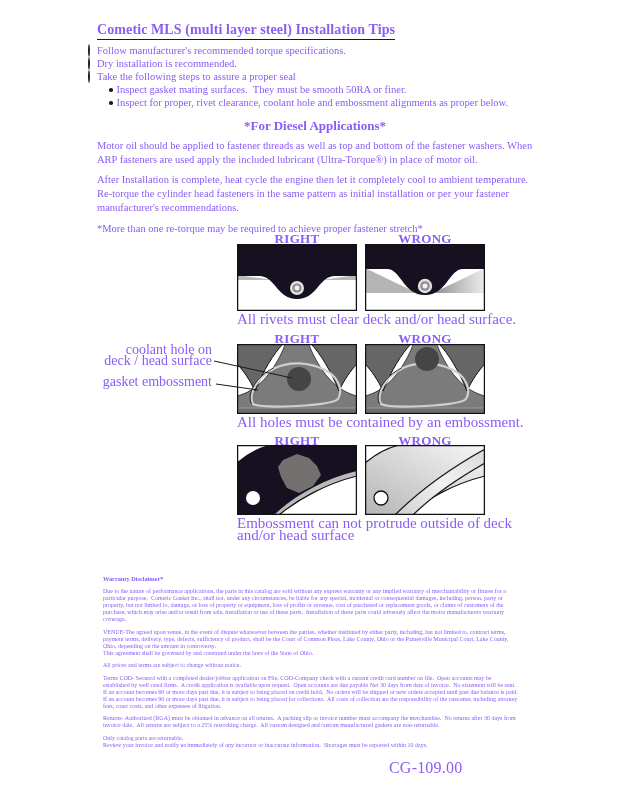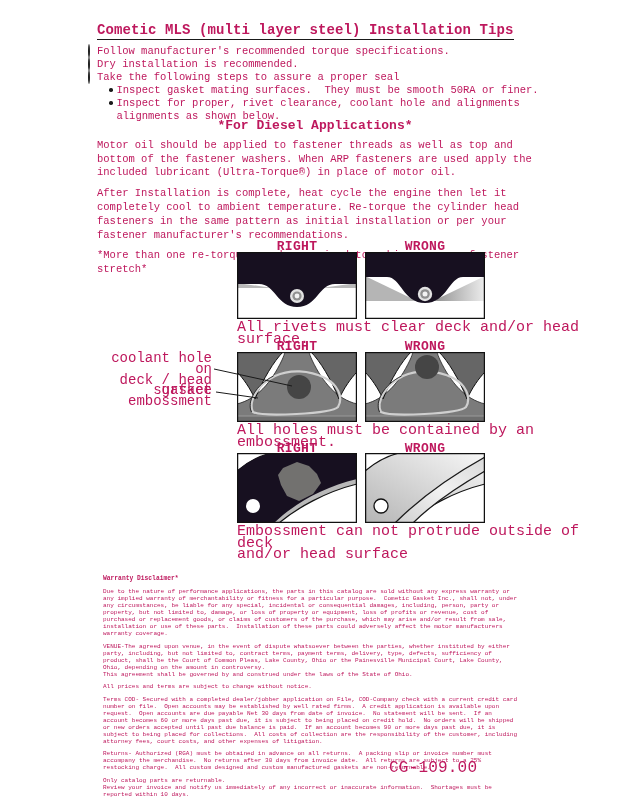--- a/index.html
+++ b/index.html
@@ -1,35 +1,35 @@
 <!DOCTYPE html>
 <html><head>
 <meta charset="utf-8">
 <style>
   html,body{margin:0;padding:0;background:#ffffff;}
   .page{position:relative;width:618px;height:800px;background:#fff;overflow:hidden;
-        font-family:Liberation Mono, monospace;color:#be185d;}
+        font-family:Liberation Serif, serif;color:#8b5cf6;}
 
   .title{position:absolute;left:97px;top:22px;font-size:14px;font-weight:bold;
          letter-spacing:.1px;border-bottom:1.6px solid #1a1a1a;padding-bottom:1px;}
 
   .tips{position:absolute;left:88px;top:45px;width:452px;font-size:10.5px;line-height:12.9px;}
   .bullet-row{display:flex;}
   .marker-col{width:9px;flex:0 0 9px;}
   .o-circle{width:4px;height:4px;border:1px solid #222;border-radius:50%;margin-top:4px;}
   .sub-row{display:flex;padding-left:21px;}
   .dot{width:3.5px;height:3.5px;background:#1a1a1a;border-radius:50%;margin-top:4.5px;
        margin-right:4px;flex:0 0 3.5px;}
   .tip-text{white-space:pre-wrap;}
 
   .diesel{position:absolute;left:97px;top:119px;width:436px;font-size:10.5px;line-height:13.8px;}
   .diesel-h{font-size:13px;font-weight:bold;margin:0 0 6px 0;text-align:center;}
   .diesel p{margin:0 0 7px 0;}
 
-  .figures{position:absolute;left:0;top:236px;width:618px;height:332px;}
+  .figures{position:absolute;left:0;top:228px;width:618px;height:332px;}
   .fig-label{position:absolute;width:120px;text-align:center;font-size:13px;font-weight:bold;
              letter-spacing:.3px;}
   .panel{position:absolute;width:120px;}
   .panel svg{display:block;}
   .caption{position:absolute;left:237px;font-size:15px;line-height:11.5px;}
   .ann{position:absolute;left:86px;width:126px;text-align:right;font-size:14px;line-height:10.8px;}
   .leader{position:absolute;left:0;top:0;pointer-events:none;}
 
   .disclaimer{position:absolute;left:103px;top:575px;width:415px;font-size:6px;line-height:7px;}
   .disclaimer-h{font-size:6.3px;font-weight:bold;margin:0 0 6px 0;}
@@ -56,21 +56,21 @@
     <div class="bullet-row">
       <span class="marker-col"><span class="o-circle"></span></span>
       <span class="tip-text">Take the following steps to assure a proper seal</span>
     </div>
     <div class="sub-row">
       <span class="dot"></span>
       <span class="tip-text">Inspect gasket mating surfaces.  They must be smooth 50RA or finer.</span>
     </div>
     <div class="sub-row">
       <span class="dot"></span>
-      <span class="tip-text">Inspect for proper, rivet clearance, coolant hole and alignments alignments as shown below.</span>
+      <span class="tip-text">Inspect for proper, rivet clearance, coolant hole and embossment alignments as proper below.</span>
     </div>
   </div>
 
   <div class="diesel">
     <div class="diesel-h">*For Diesel Applications*</div>
     <p>Motor oil should be applied to fastener threads as well as top and bottom of the fastener washers. When ARP fasteners are used apply the included lubricant (Ultra-Torque®) in place of motor oil.</p>
     <p>After Installation is complete, heat cycle the engine then let it completely cool to ambient temperature. Re-torque the cylinder head fasteners in the same pattern as initial installation or per your fastener manufacturer's recommendations.</p>
     <p>*More than one re-torque may be required to achieve proper fastener stretch*</p>
   </div>
 

